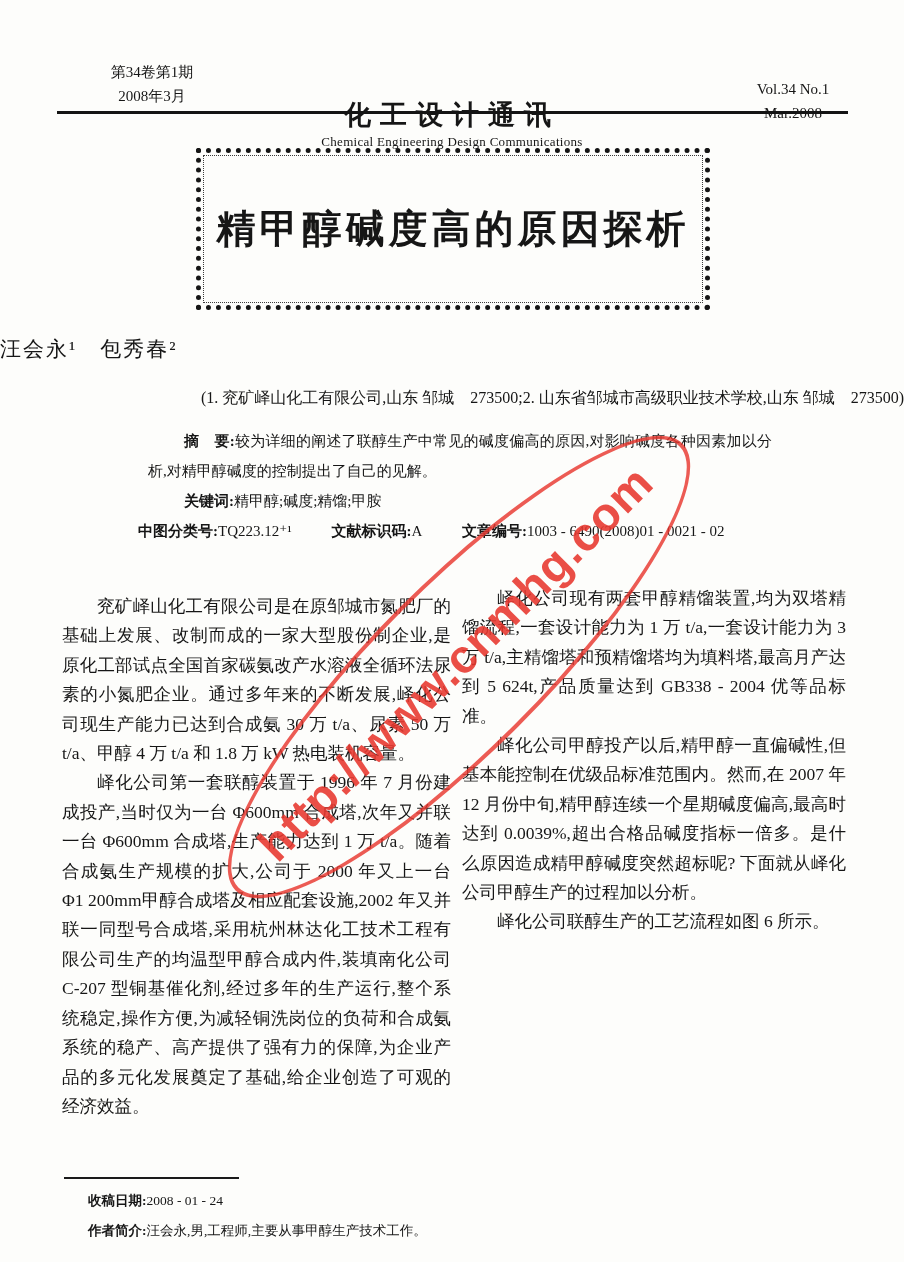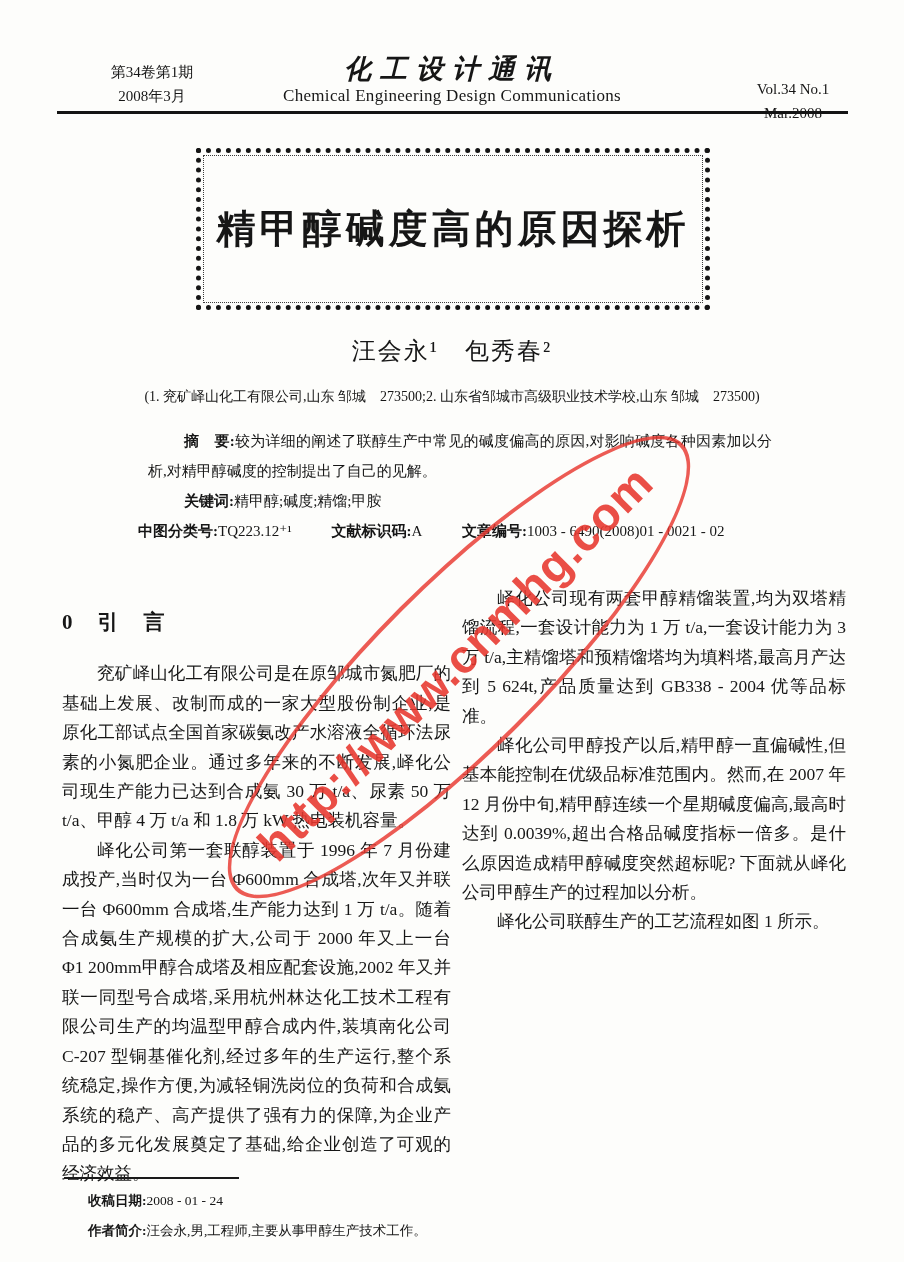--- a/index.html
+++ b/index.html
@@ -8,39 +8,39 @@
     width:904px;height:1262px;
     margin:0 auto;
     background:#fdfdfb;
     overflow:hidden;
     color:#161616;
     font-family:"Liberation Serif","DejaVu Serif",serif;
   }
   
   .hdr-left{position:absolute;left:72px;top:60px;width:160px;text-align:center;font-size:15px;line-height:24px;}
   .hdr-center{position:absolute;left:252px;top:54px;width:400px;text-align:center;}
-  .hdr-journal-cn{font-size:27px;font-weight:bold;font-style:italic;letter-spacing:9px;line-height:30px;}
-  .hdr-journal-en{font-size:17px;line-height:24px;letter-spacing:.3px;}
+  .hdr-journal-cn{font-size:27px;font-weight:bold;letter-spacing:9px;line-height:30px;margin-top:46px;}
+  .hdr-journal-en{font-size:13px;line-height:24px;letter-spacing:.3px;}
   .hdr-right{position:absolute;left:728px;top:77px;width:130px;text-align:center;font-size:15px;line-height:24px;}
   .hdr-rule{position:absolute;left:57px;top:111px;width:791px;height:3px;background:#141414;}
   
   .title-box{
     position:absolute;left:196px;top:148px;width:514px;height:162px;
     border:5px dotted #151515;
     box-sizing:border-box;
     display:flex;align-items:center;justify-content:center;
   }
   .title-box .inner{border:1px dotted #3a3a3a;position:absolute;inset:2px;pointer-events:none;}
   .article-title{
     font-family:Liberation Mono, monospace;
     font-size:39px;font-weight:bold;letter-spacing:4px;text-align:center;
   }
   
-  .authors{position:absolute;left:0;top:335px;width:904px;text-align:center;font-size:24px;letter-spacing:2px;}
-  .affil{position:absolute;left:0;top:388px;width:904px;text-align:center;font-size:14px;}
+  .authors{position:absolute;left:0;top:335px;width:904px;text-align:left;font-size:21px;letter-spacing:2px;}
+  .affil{position:absolute;left:0;top:388px;width:904px;text-align:right;font-size:16px;}
   
   .abstract{position:absolute;left:148px;top:426px;width:624px;font-size:15px;line-height:30px;}
   .abstract p{margin:0;}
   .abstract .abs{text-indent:2.4em;text-align:justify;}
   .abstract .kw{padding-left:2.4em;}
   .abstract .clc{margin-left:-10px;white-space:nowrap;}
   .abstract .clc .seg{margin-right:2.4em;}
   .abstract .clc .seg:last-child{margin-right:15px;}
   .blbl{font-weight:bold;}
   
@@ -105,31 +105,30 @@
     <p class="abs"><span class="blbl">摘　要:</span><span>较为详细的阐述了联醇生产中常见的碱度偏高的原因,对影响碱度各种因素加以分析,对精甲醇碱度的控制提出了自己的见解。</span></p>
     <p class="kw"><span class="blbl">关键词:</span><span>精甲醇;碱度;精馏;甲胺</span></p>
     <p class="clc">
       <span class="seg"><span class="blbl">中图分类号:</span><span>TQ223.12⁺¹</span></span>
       <span class="seg"><span class="blbl">文献标识码:</span><span>A</span></span>
       <span class="seg"><span class="blbl">文章编号:</span><span>1003 - 6490(2008)01 - 0021 - 02</span></span>
     </p>
   </div>
 
   <div class="col col-left">
-    <div class="sec-heading">0　引　言</div>
     <div>
         <p>兖矿峄山化工有限公司是在原邹城市氮肥厂的基础上发展、改制而成的一家大型股份制企业,是原化工部试点全国首家碳氨改产水溶液全循环法尿素的小氮肥企业。通过多年来的不断发展,峄化公司现生产能力已达到合成氨 30 万 t/a、尿素 50 万 t/a、甲醇 4 万 t/a 和 1.8 万 kW 热电装机容量。</p>
         <p>峄化公司第一套联醇装置于 1996 年 7 月份建成投产,当时仅为一台 Φ600mm 合成塔,次年又并联一台 Φ600mm 合成塔,生产能力达到 1 万 t/a。随着合成氨生产规模的扩大,公司于 2000 年又上一台 Φ1 200mm甲醇合成塔及相应配套设施,2002 年又并联一同型号合成塔,采用杭州林达化工技术工程有限公司生产的均温型甲醇合成内件,装填南化公司 C-207 型铜基催化剂,经过多年的生产运行,整个系统稳定,操作方便,为减轻铜洗岗位的负荷和合成氨系统的稳产、高产提供了强有力的保障,为企业产品的多元化发展奠定了基础,给企业创造了可观的经济效益。</p>
       </div>
   </div>
   <div class="col col-right">
     <div>
         <p>峄化公司现有两套甲醇精馏装置,均为双塔精馏流程,一套设计能力为 1 万 t/a,一套设计能力为 3 万 t/a,主精馏塔和预精馏塔均为填料塔,最高月产达到 5 624t,产品质量达到 GB338 - 2004 优等品标准。</p>
         <p>峄化公司甲醇投产以后,精甲醇一直偏碱性,但基本能控制在优级品标准范围内。然而,在 2007 年 12 月份中旬,精甲醇连续一个星期碱度偏高,最高时达到 0.0039%,超出合格品碱度指标一倍多。是什么原因造成精甲醇碱度突然超标呢? 下面就从峄化公司甲醇生产的过程加以分析。</p>
-        <p>峄化公司联醇生产的工艺流程如图 1 所示。</p>
+        <p>峄化公司联醇生产的工艺流程如图 6 所示。</p>
       </div>
   </div>
 
   <div class="foot-rule"></div>
   <div class="footnote">
     <p><span class="blbl">收稿日期:</span><span>2008 - 01 - 24</span></p>
     <p><span class="blbl">作者简介:</span><span>汪会永,男,工程师,主要从事甲醇生产技术工作。</span></p>
   </div>
 
   <div class="wm">

